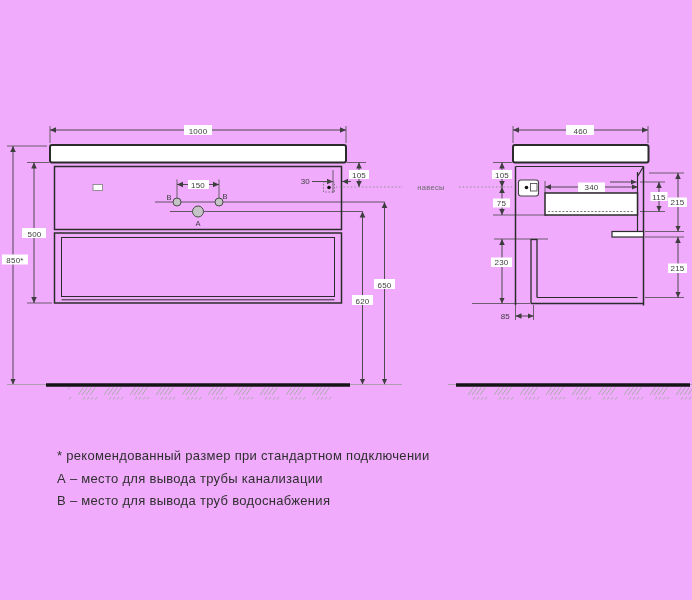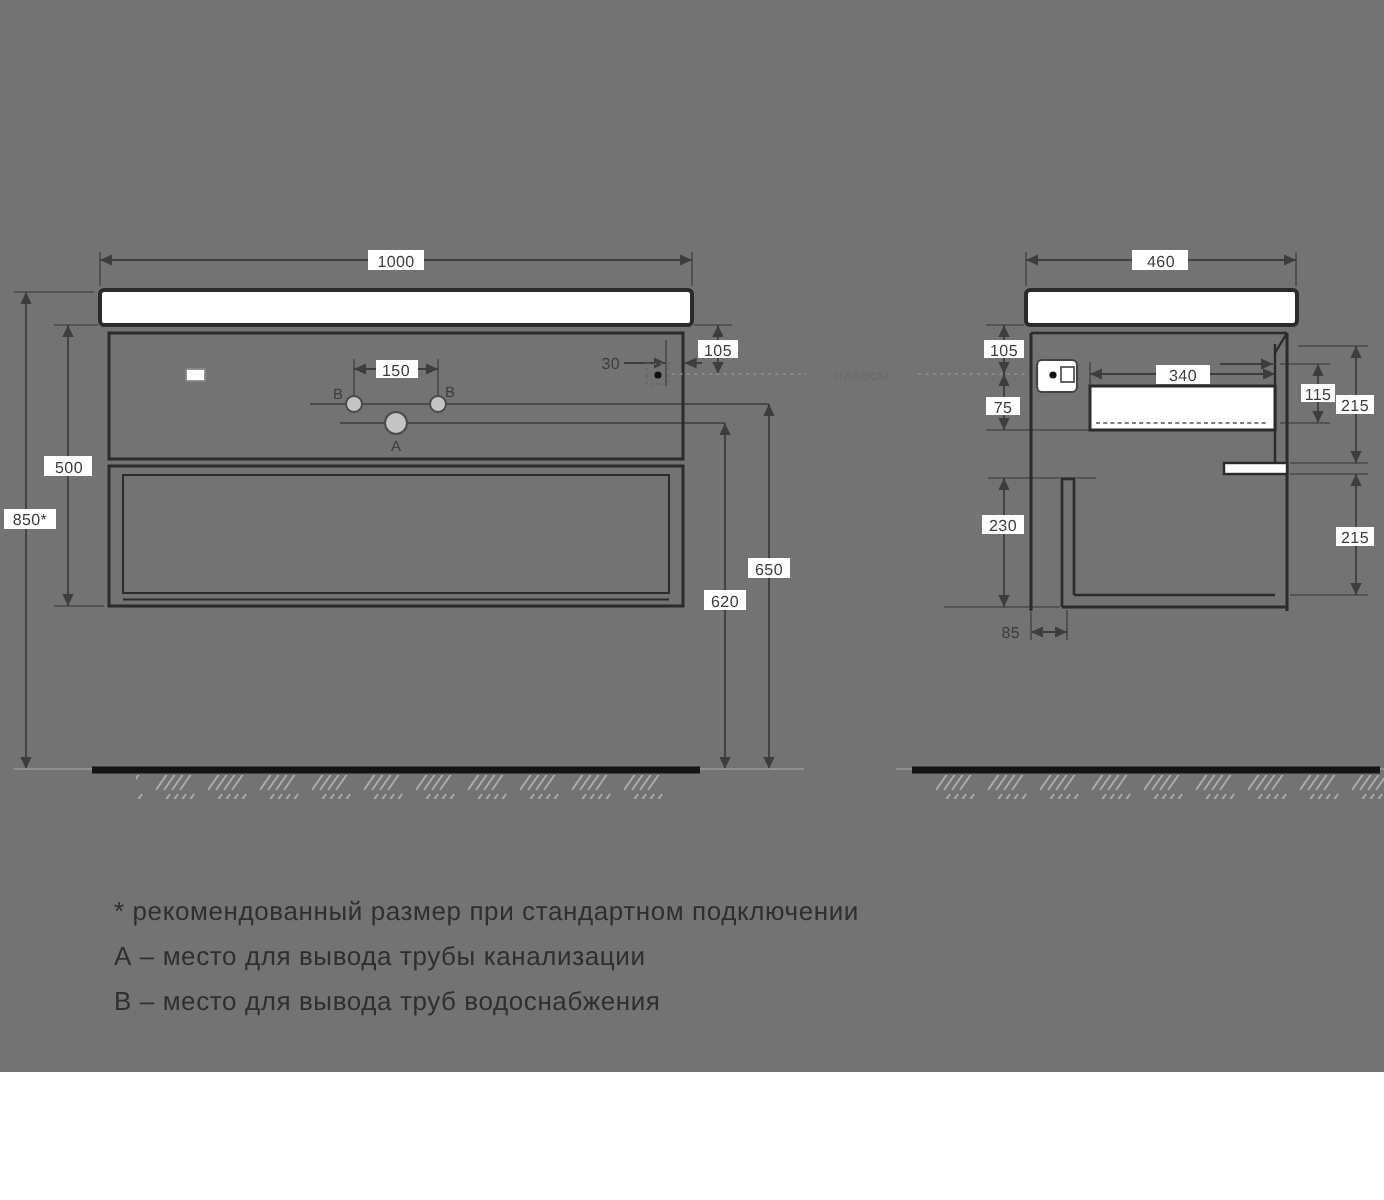--- a/index.html
+++ b/index.html
@@ -1,16 +1,16 @@
 <!DOCTYPE html>
 <html><head>
 <meta charset="utf-8">
 <style>
   html,body{margin:0;padding:0;background:#ffffff;}
-  .page{position:relative;width:692px;height:536px;background:#737373;overflow:hidden;
+  .page{position:relative;width:692px;height:600px;background:#f0abfc;overflow:hidden;
         font-family:"Liberation Sans", sans-serif;}
   svg text{font-family:"Liberation Sans", sans-serif;}
   .dimtxt{font-size:8px;fill:#3d3d3d;letter-spacing:.2px;}
   .holetxt{font-size:7.5px;fill:#3d3d3d;}
   .hangtxt{font-size:7.5px;fill:#6a6a6a;letter-spacing:.3px;}
   .foot{font-size:13px;fill:#2f2f2f;letter-spacing:.3px;}
 </style>
 </head>
 <body>
 

